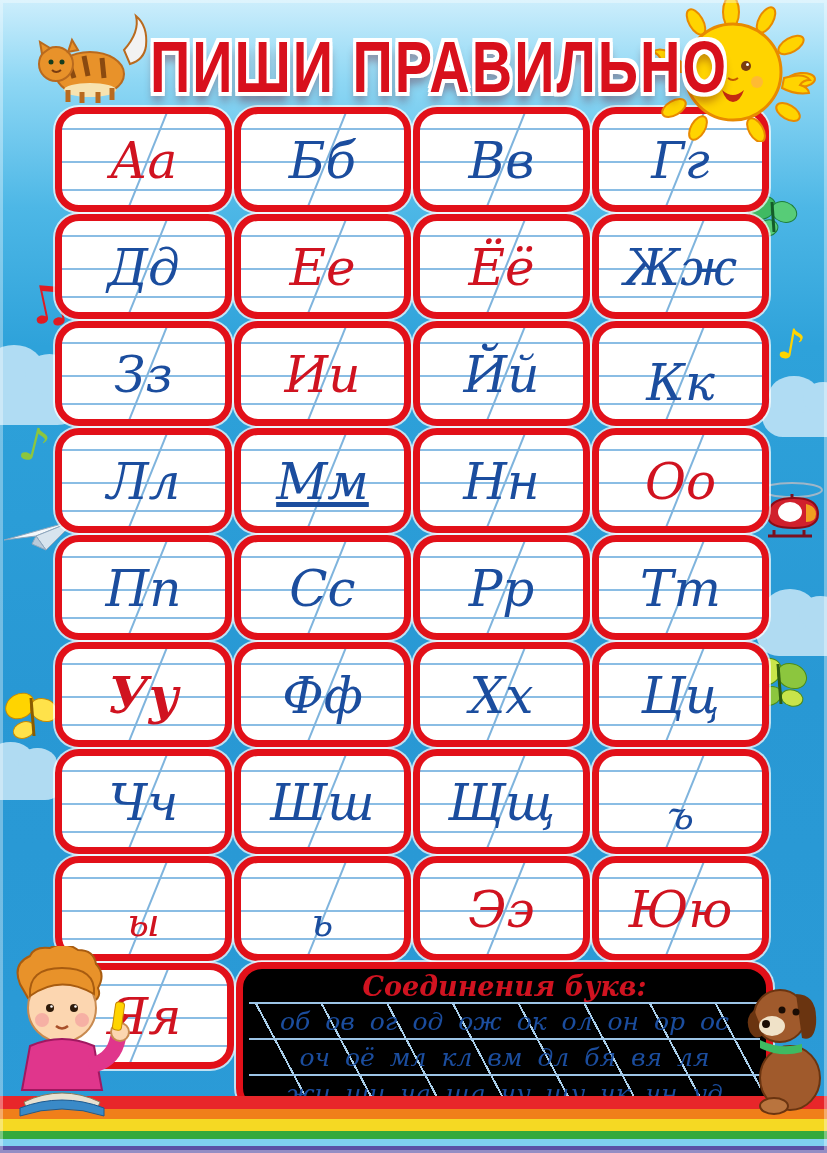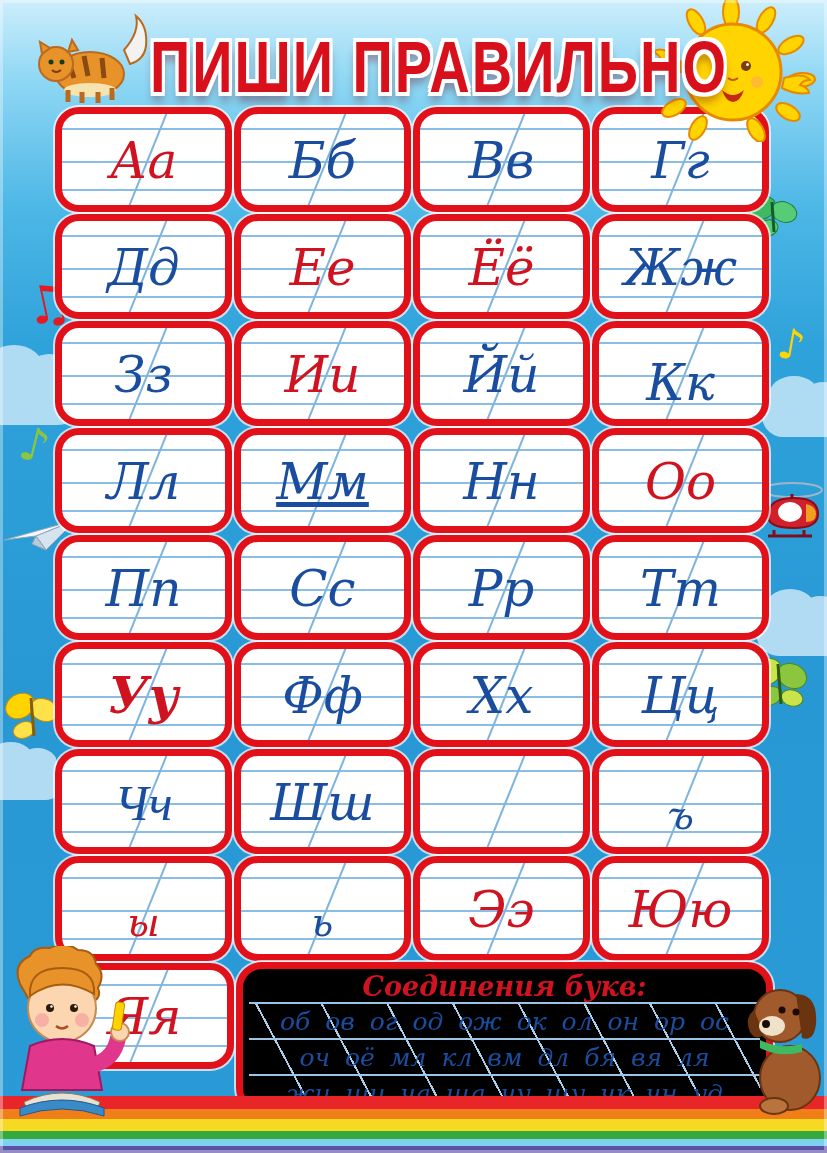--- a/index.html
+++ b/index.html
@@ -207,28 +207,29 @@
     <div class="card">
       <div class="slant"></div>
       <span class="letter" style="color: rgb(27, 77, 158);">Хх</span>
     </div>
     <div class="card">
       <div class="slant"></div>
       <span class="letter" style="color: rgb(27, 77, 158);">Цц</span>
     </div>
     <div class="card">
       <div class="slant"></div>
-      <span class="letter" style="color: rgb(27, 77, 158); font-family: Liberation Serif, serif;">Чч</span>
+      <span class="letter" style="color: rgb(27, 77, 158);">Чч</span>
     </div>
     <div class="card">
       <div class="slant"></div>
       <span class="letter" style="color: rgb(27, 77, 158);">Шш</span>
     </div>
     <div class="card">
       <div class="slant"></div>
+      <span class="letter" style="color: rgb(27, 77, 158);">Щщ</span>
     </div>
     <div class="card">
       <div class="slant"></div>
       <span class="letter single" style="color: rgb(27, 77, 158);">ъ</span>
     </div>
     <div class="card">
       <div class="slant"></div>
       <span class="letter single" style="color: rgb(208, 19, 32);">ы</span>
     </div>
     <div class="card">

